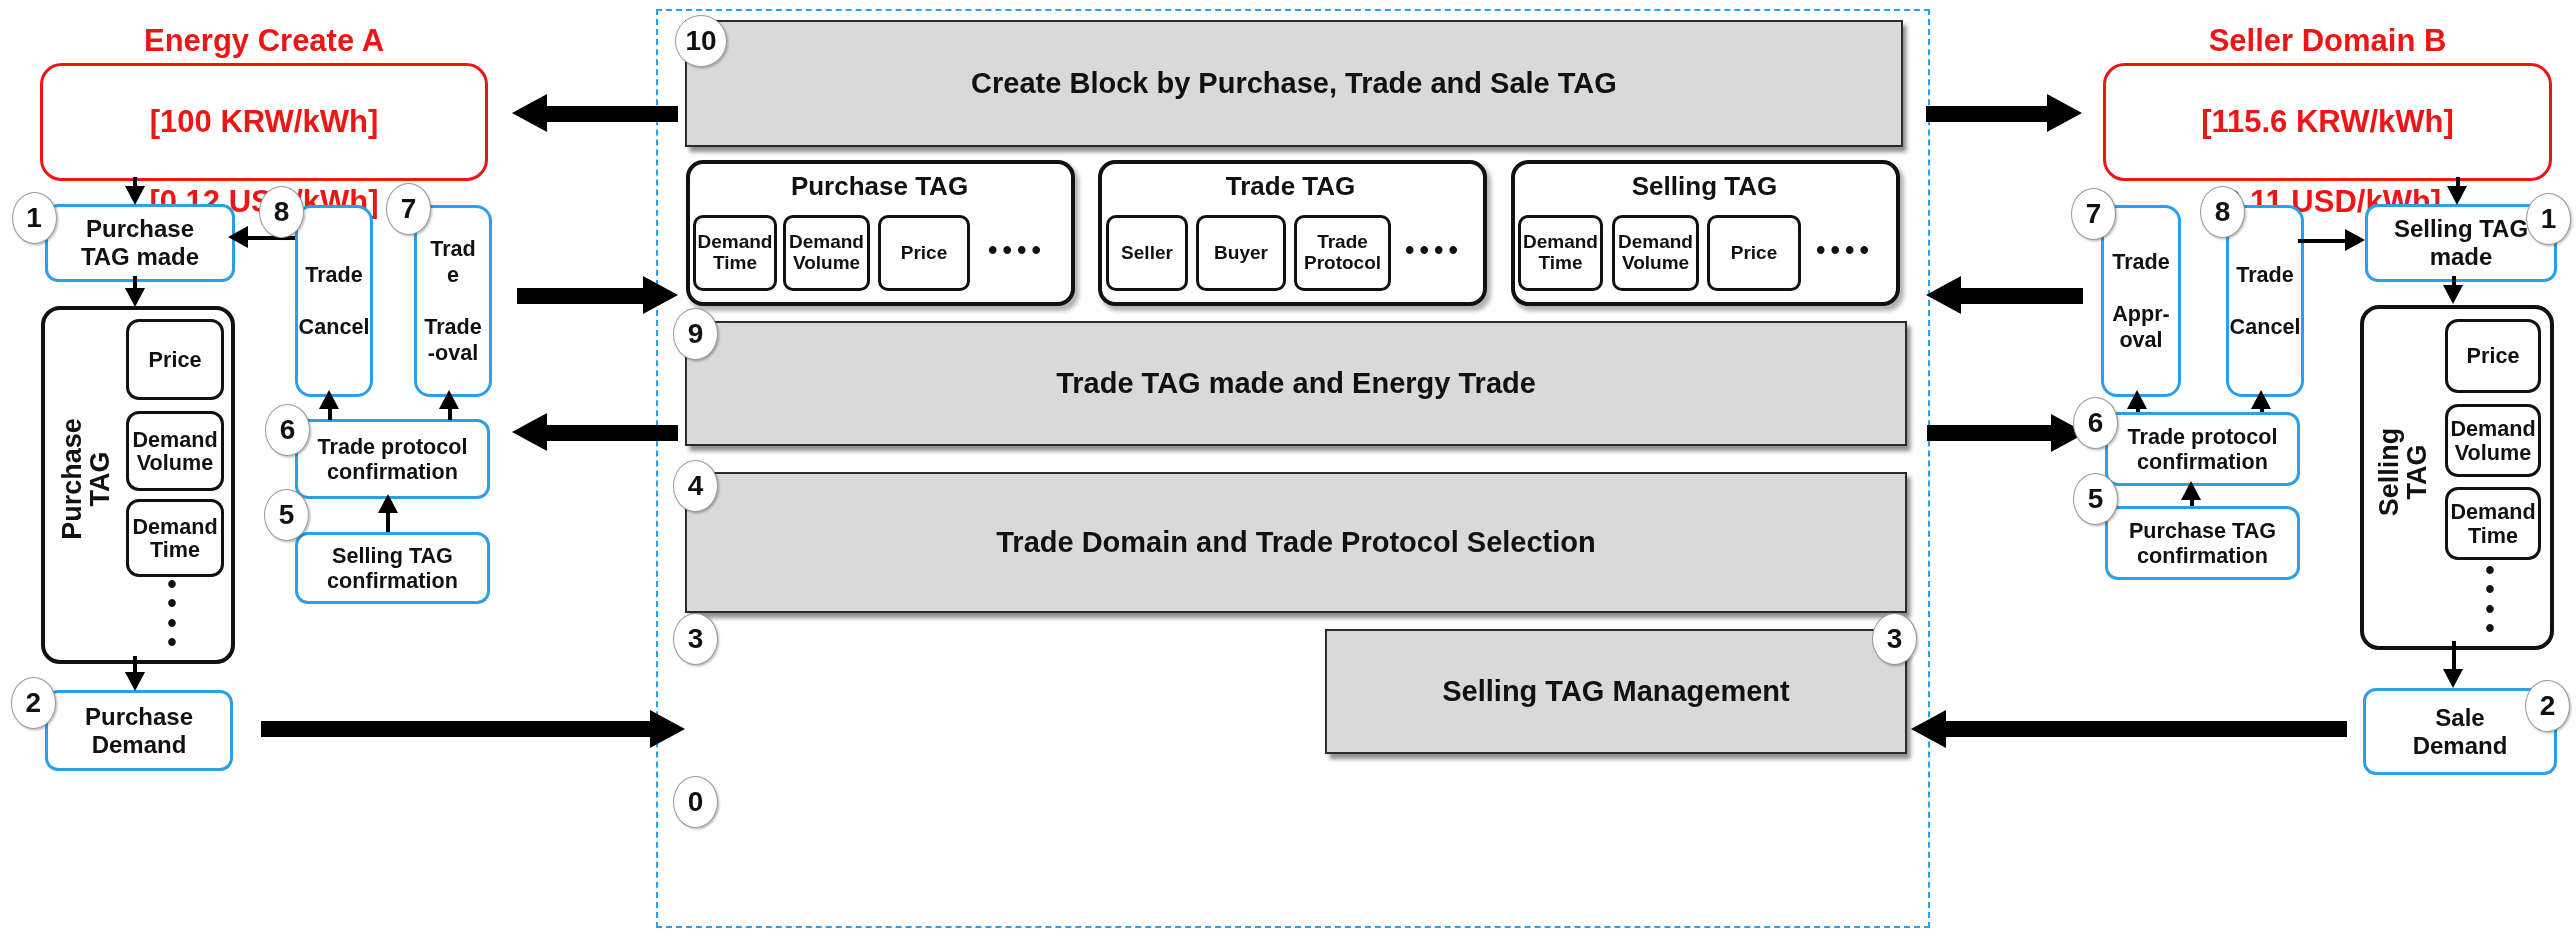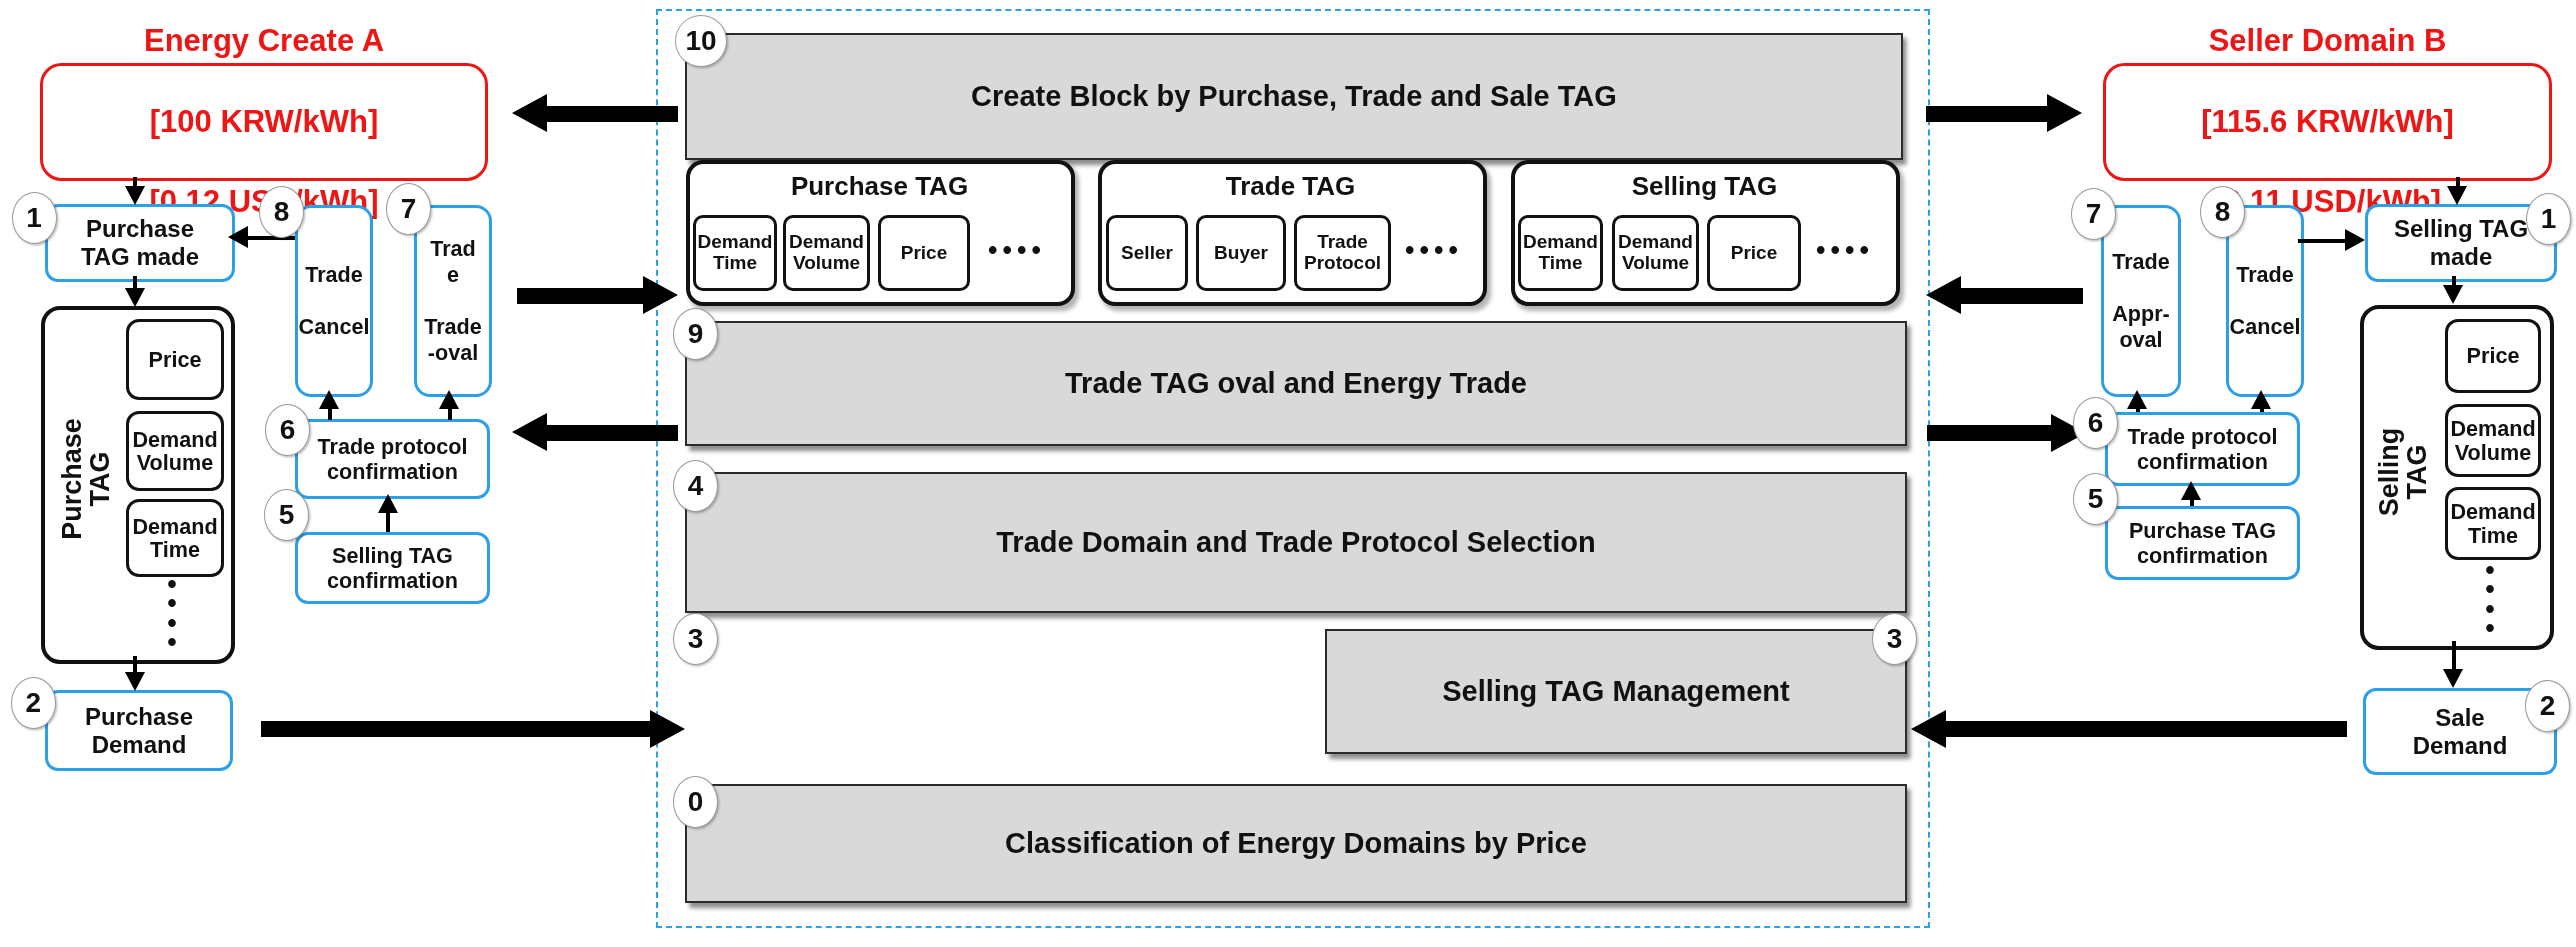--- a/index.html
+++ b/index.html
@@ -35,21 +35,21 @@
   .hdots{font-size:27px;letter-spacing:5px;}
   .z2{z-index:2;}
 </style>
 </head>
 <body>
 
 <div id="canvas">
 
   <div class="abs dashed" style="left:656px;top:9.4px;width:1270px;height:915px;"></div>
 
-  <div class="abs gblock ctr" style="left:685px;top:33px;width:1214px;height:123px;">
+  <div class="abs gblock ctr" style="left:685px;top:20px;width:1214px;height:123px;">
     <span>Create Block by Purchase, Trade and Sale TAG</span>
   </div>
 
   <div class="abs tagbox" style="left:686px;top:160px;width:381px;height:138px;"></div>
   <div class="abs ctr tagtitle" style="left:728px;top:169px;width:303px;height:35px;">Purchase TAG</div>
   <div class="abs field ctr" style="left:693px;top:215px;width:78px;height:70px;">Demand
 Time</div>
   <div class="abs field ctr" style="left:783px;top:215px;width:81px;height:70px;">Demand
 Volume</div>
   <div class="abs field ctr" style="left:878px;top:215px;width:86px;height:70px;">Price</div>
@@ -66,34 +66,31 @@
   <div class="abs tagbox" style="left:1511px;top:160px;width:381px;height:138px;"></div>
   <div class="abs ctr tagtitle" style="left:1553px;top:169px;width:303px;height:35px;">Selling TAG</div>
   <div class="abs field ctr" style="left:1518px;top:215px;width:79px;height:70px;">Demand
 Time</div>
   <div class="abs field ctr" style="left:1612px;top:215px;width:81px;height:70px;">Demand
 Volume</div>
   <div class="abs field ctr" style="left:1707px;top:215px;width:88px;height:70px;">Price</div>
   <div class="abs ctr hdots" style="left:1802px;top:229px;width:86px;height:43px;">••••</div>
 
   <div class="abs gblock ctr" style="left:685px;top:321px;width:1218px;height:121px;">
-    <span>Trade TAG oval and Energy Trade</span>
+    <span>Trade TAG made and Energy Trade</span>
   </div>
 
   <div class="abs gblock ctr" style="left:685px;top:472px;width:1218px;height:137px;">
     <span>Trade Domain and Trade Protocol Selection</span>
   </div>
 
   <div class="abs gblock ctr" style="left:1325px;top:629px;width:578px;height:121px;">
     <span>Selling TAG Management</span>
   </div>
 
-  <div class="abs gblock ctr" style="left:685px;top:784px;width:1218px;height:115px;">
-    <span>Classification of Energy Domains by Price</span>
-  </div>
 
   <div class="abs redbox ctr" style="left:40px;top:63px;width:442px;height:112px;">
     <div>
       <div>Energy Create A</div>
       <div>[100 KRW/kWh]</div>
       <div>[0.12 USD/kWh]</div>
     </div>
   </div>
 
   <div class="abs bluebox ctr" style="left:45px;top:204px;width:184px;height:72px;">

